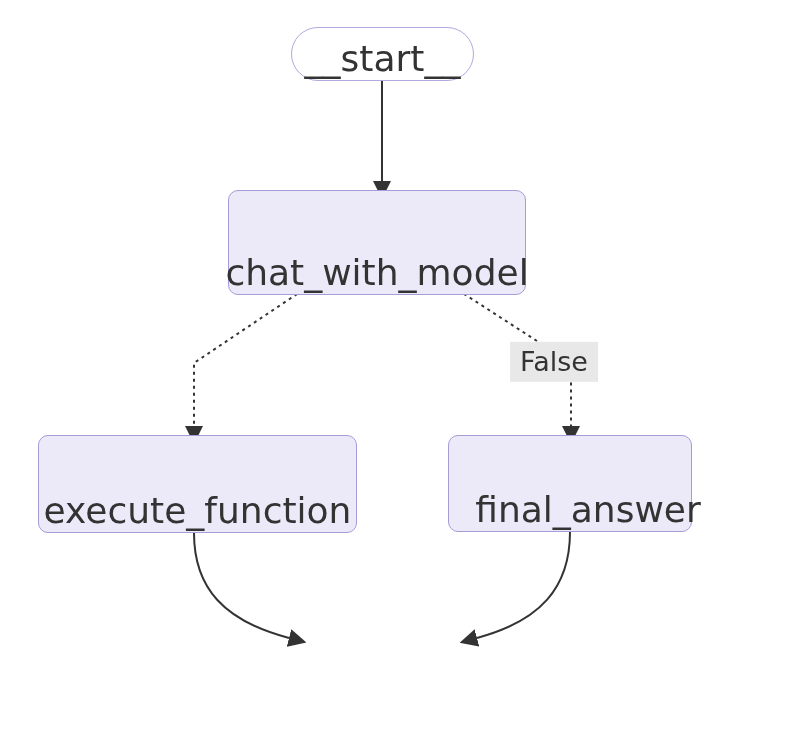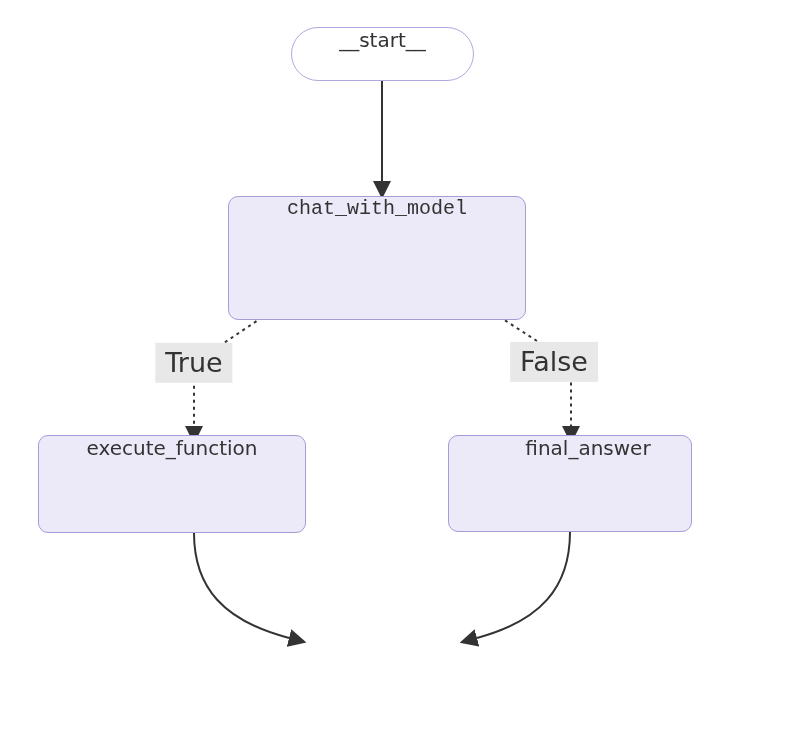--- a/index.html
+++ b/index.html
@@ -32,45 +32,45 @@
     stroke-dasharray: 3 4;
   }
   .arrowhead {
     fill: var(--edge-color, #333333);
     stroke: none;
   }
   .node {
     position: absolute;
     box-sizing: border-box;
     display: flex;
-    align-items: flex-start;
+    align-items: flex-end;
     justify-content: center;
     color: var(--text-color, #333333);
-    font-size: 20px;
+    font-size: 36px;
     line-height: 1.2;
     white-space: nowrap;
   }
   .node.rect {
     background: var(--node-fill, #eceaf9);
     border: 1.5px solid var(--node-border, #a79bd8);
     border-radius: 10px;
   }
   .node.stadium-start {
     background: var(--start-fill, #ffffff);
     border: 1.5px solid var(--start-border, #b3a7de);
     border-radius: 28px;
   }
   .node.stadium-end {
     background: var(--end-fill, #bdb2ee);
     border: 1.5px solid var(--end-border, #8f7edc);
     border-radius: 37px;
   }
   #node-start        { left: 291px; top: 27px;  width: 183px; height: 54px; }
-  #node-chat         { left: 228px; top: 196px; width: 298px; height: 124px; font-family: Liberation Mono, monospace; }
-  #node-execute      { left: 38px;  top: 435px; width: 268px; height: 98px; }
+  #node-chat         { left: 228px; top: 190px; width: 298px; height: 105px; }
+  #node-execute      { left: 38px;  top: 435px; width: 319px; height: 98px; }
   #node-final        { left: 448px; top: 435px; width: 244px; height: 97px; padding-left: 36px; }
   #node-end          { left: 298px; top: 635px; width: 170px; height: 72px; }
   .edge-label {
     position: absolute;
     transform: translate(-50%, -50%);
     background: var(--label-bg, #e8e8e8);
     color: var(--text-color, #333333);
     font-size: 27px;
     line-height: 1.2;
     padding: 4px 10px;
@@ -98,23 +98,20 @@
   </svg>
 
   <div id="node-start" class="node stadium-start">
     <span>__start__</span>
   </div>
 
   <div id="node-chat" class="node rect">
     <span>chat_with_model</span>
   </div>
 
-  <div id="label-true" class="edge-label">
-    <span>True</span>
-  </div>
 
   <div id="label-false" class="edge-label">
     <span>False</span>
   </div>
 
   <div id="node-execute" class="node rect">
     <span>execute_function</span>
   </div>
 
   <div id="node-final" class="node rect">

